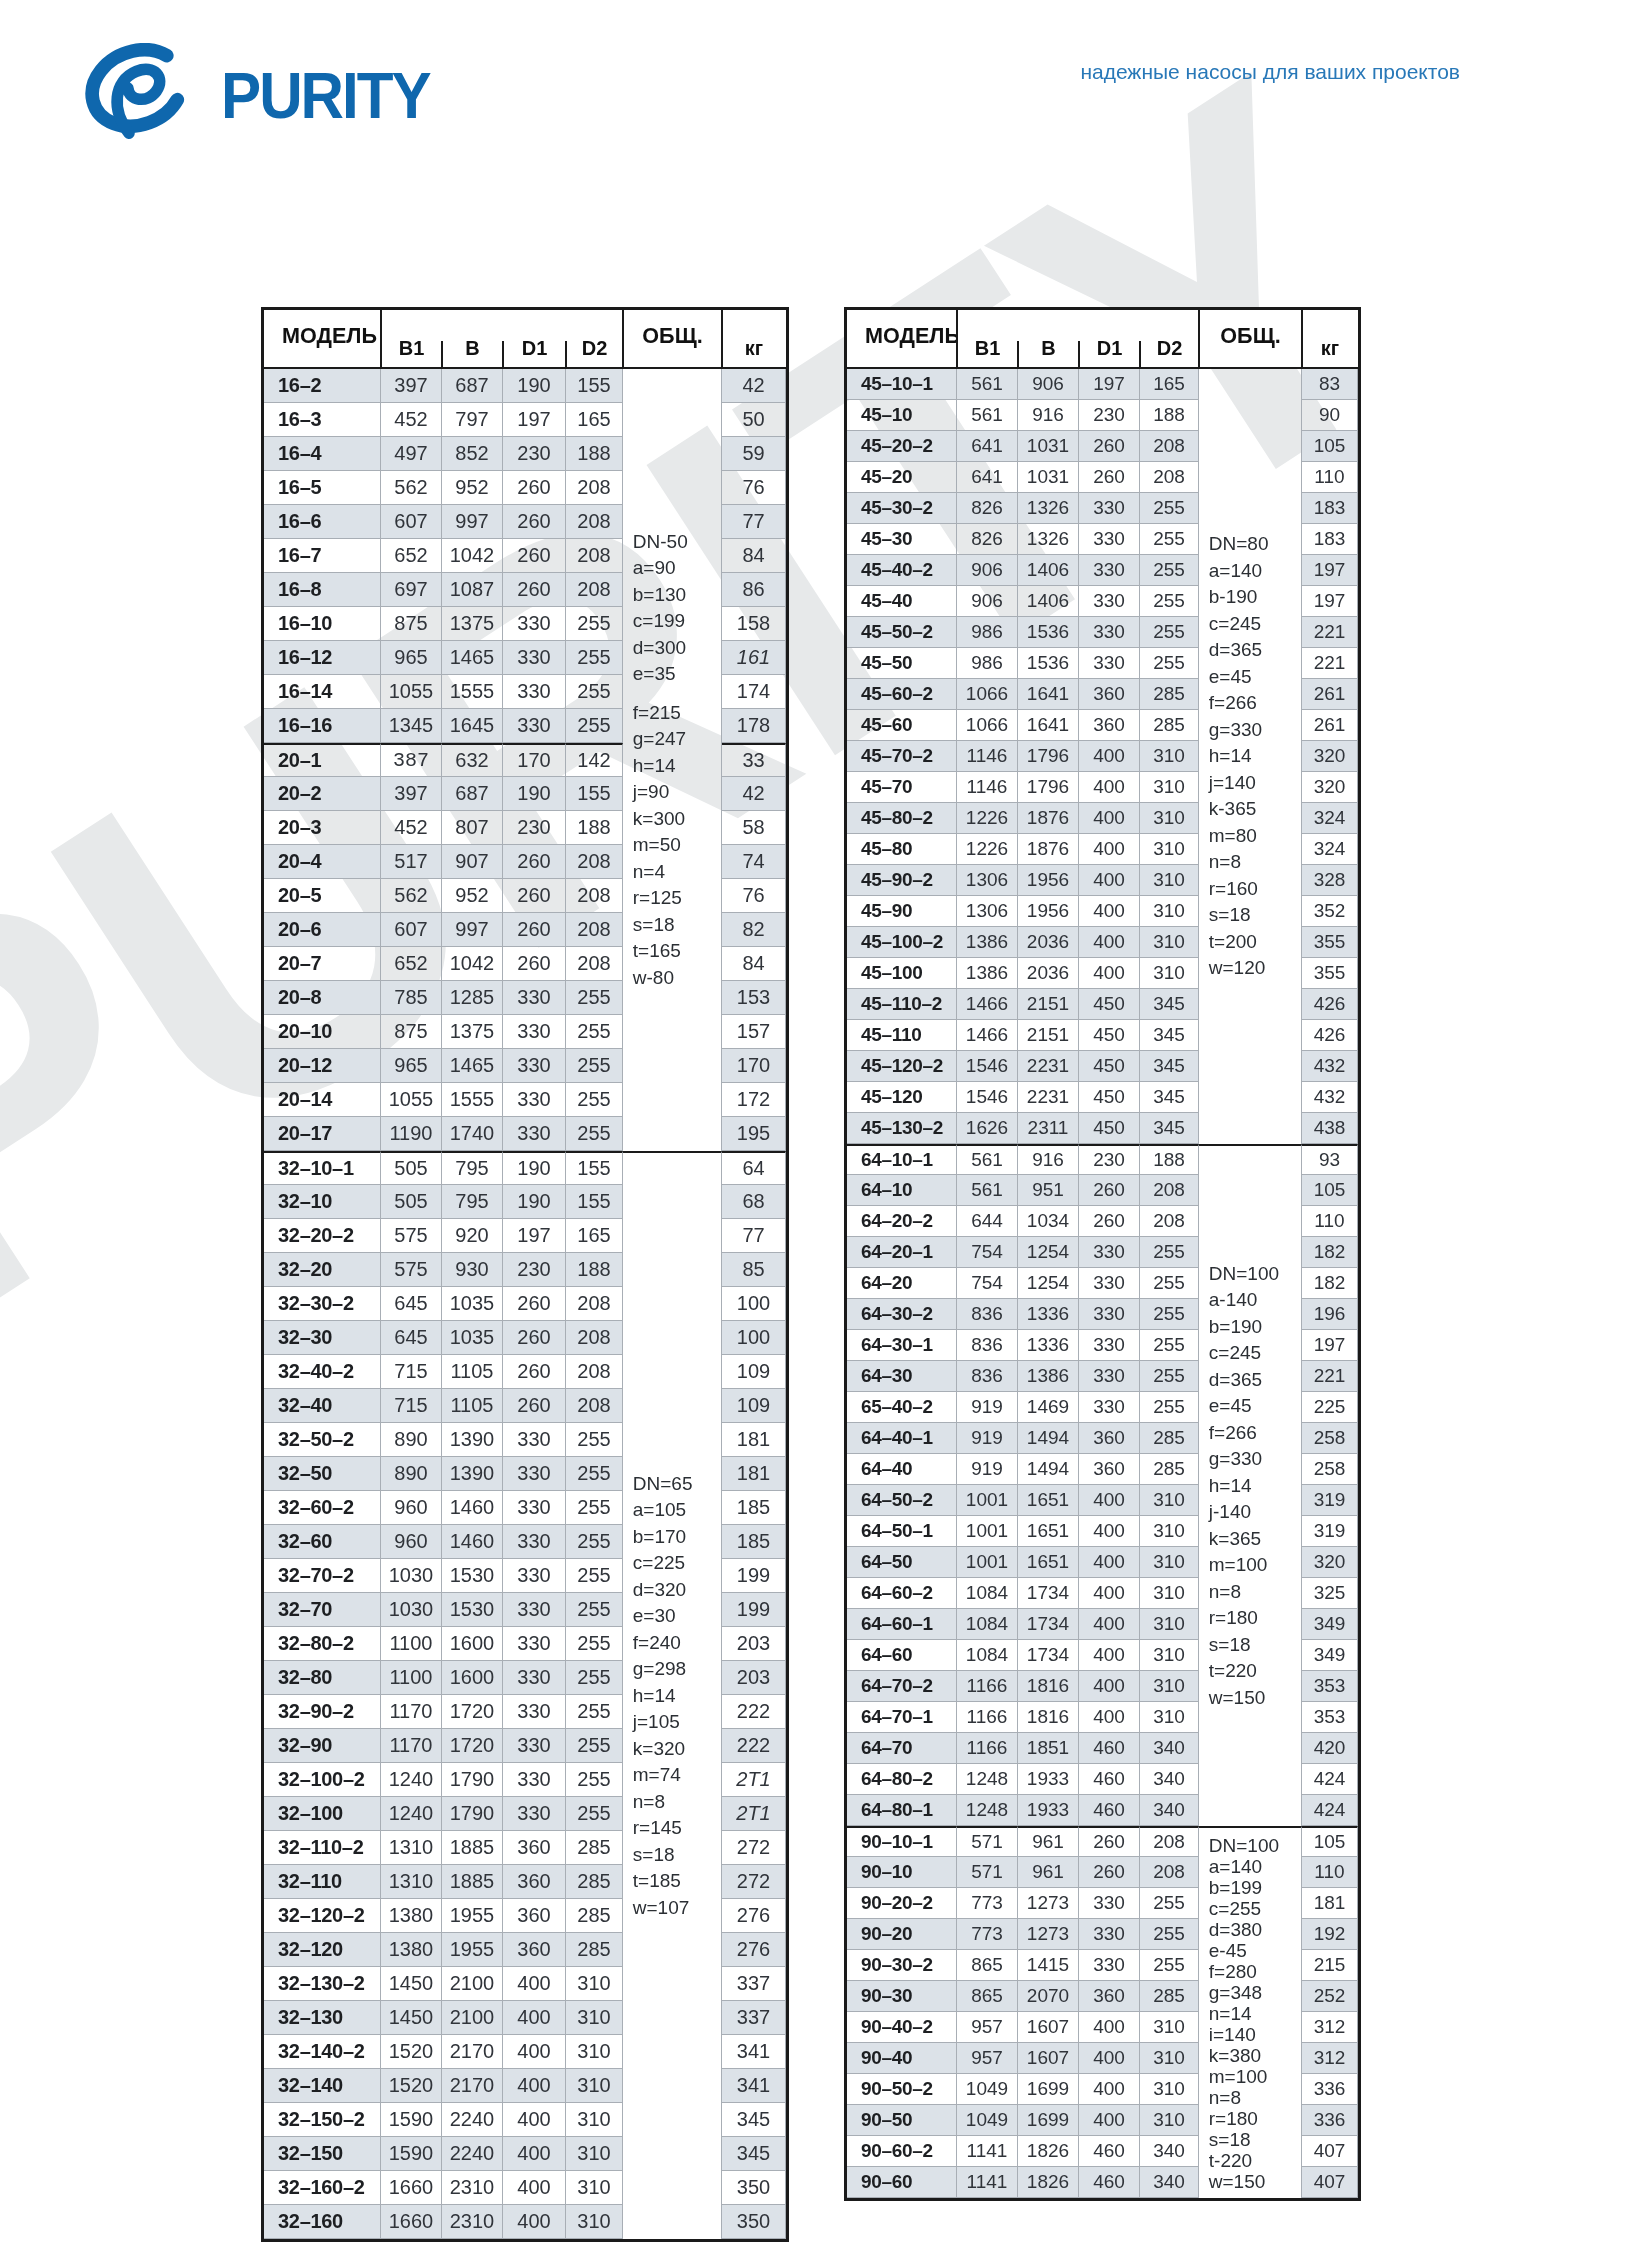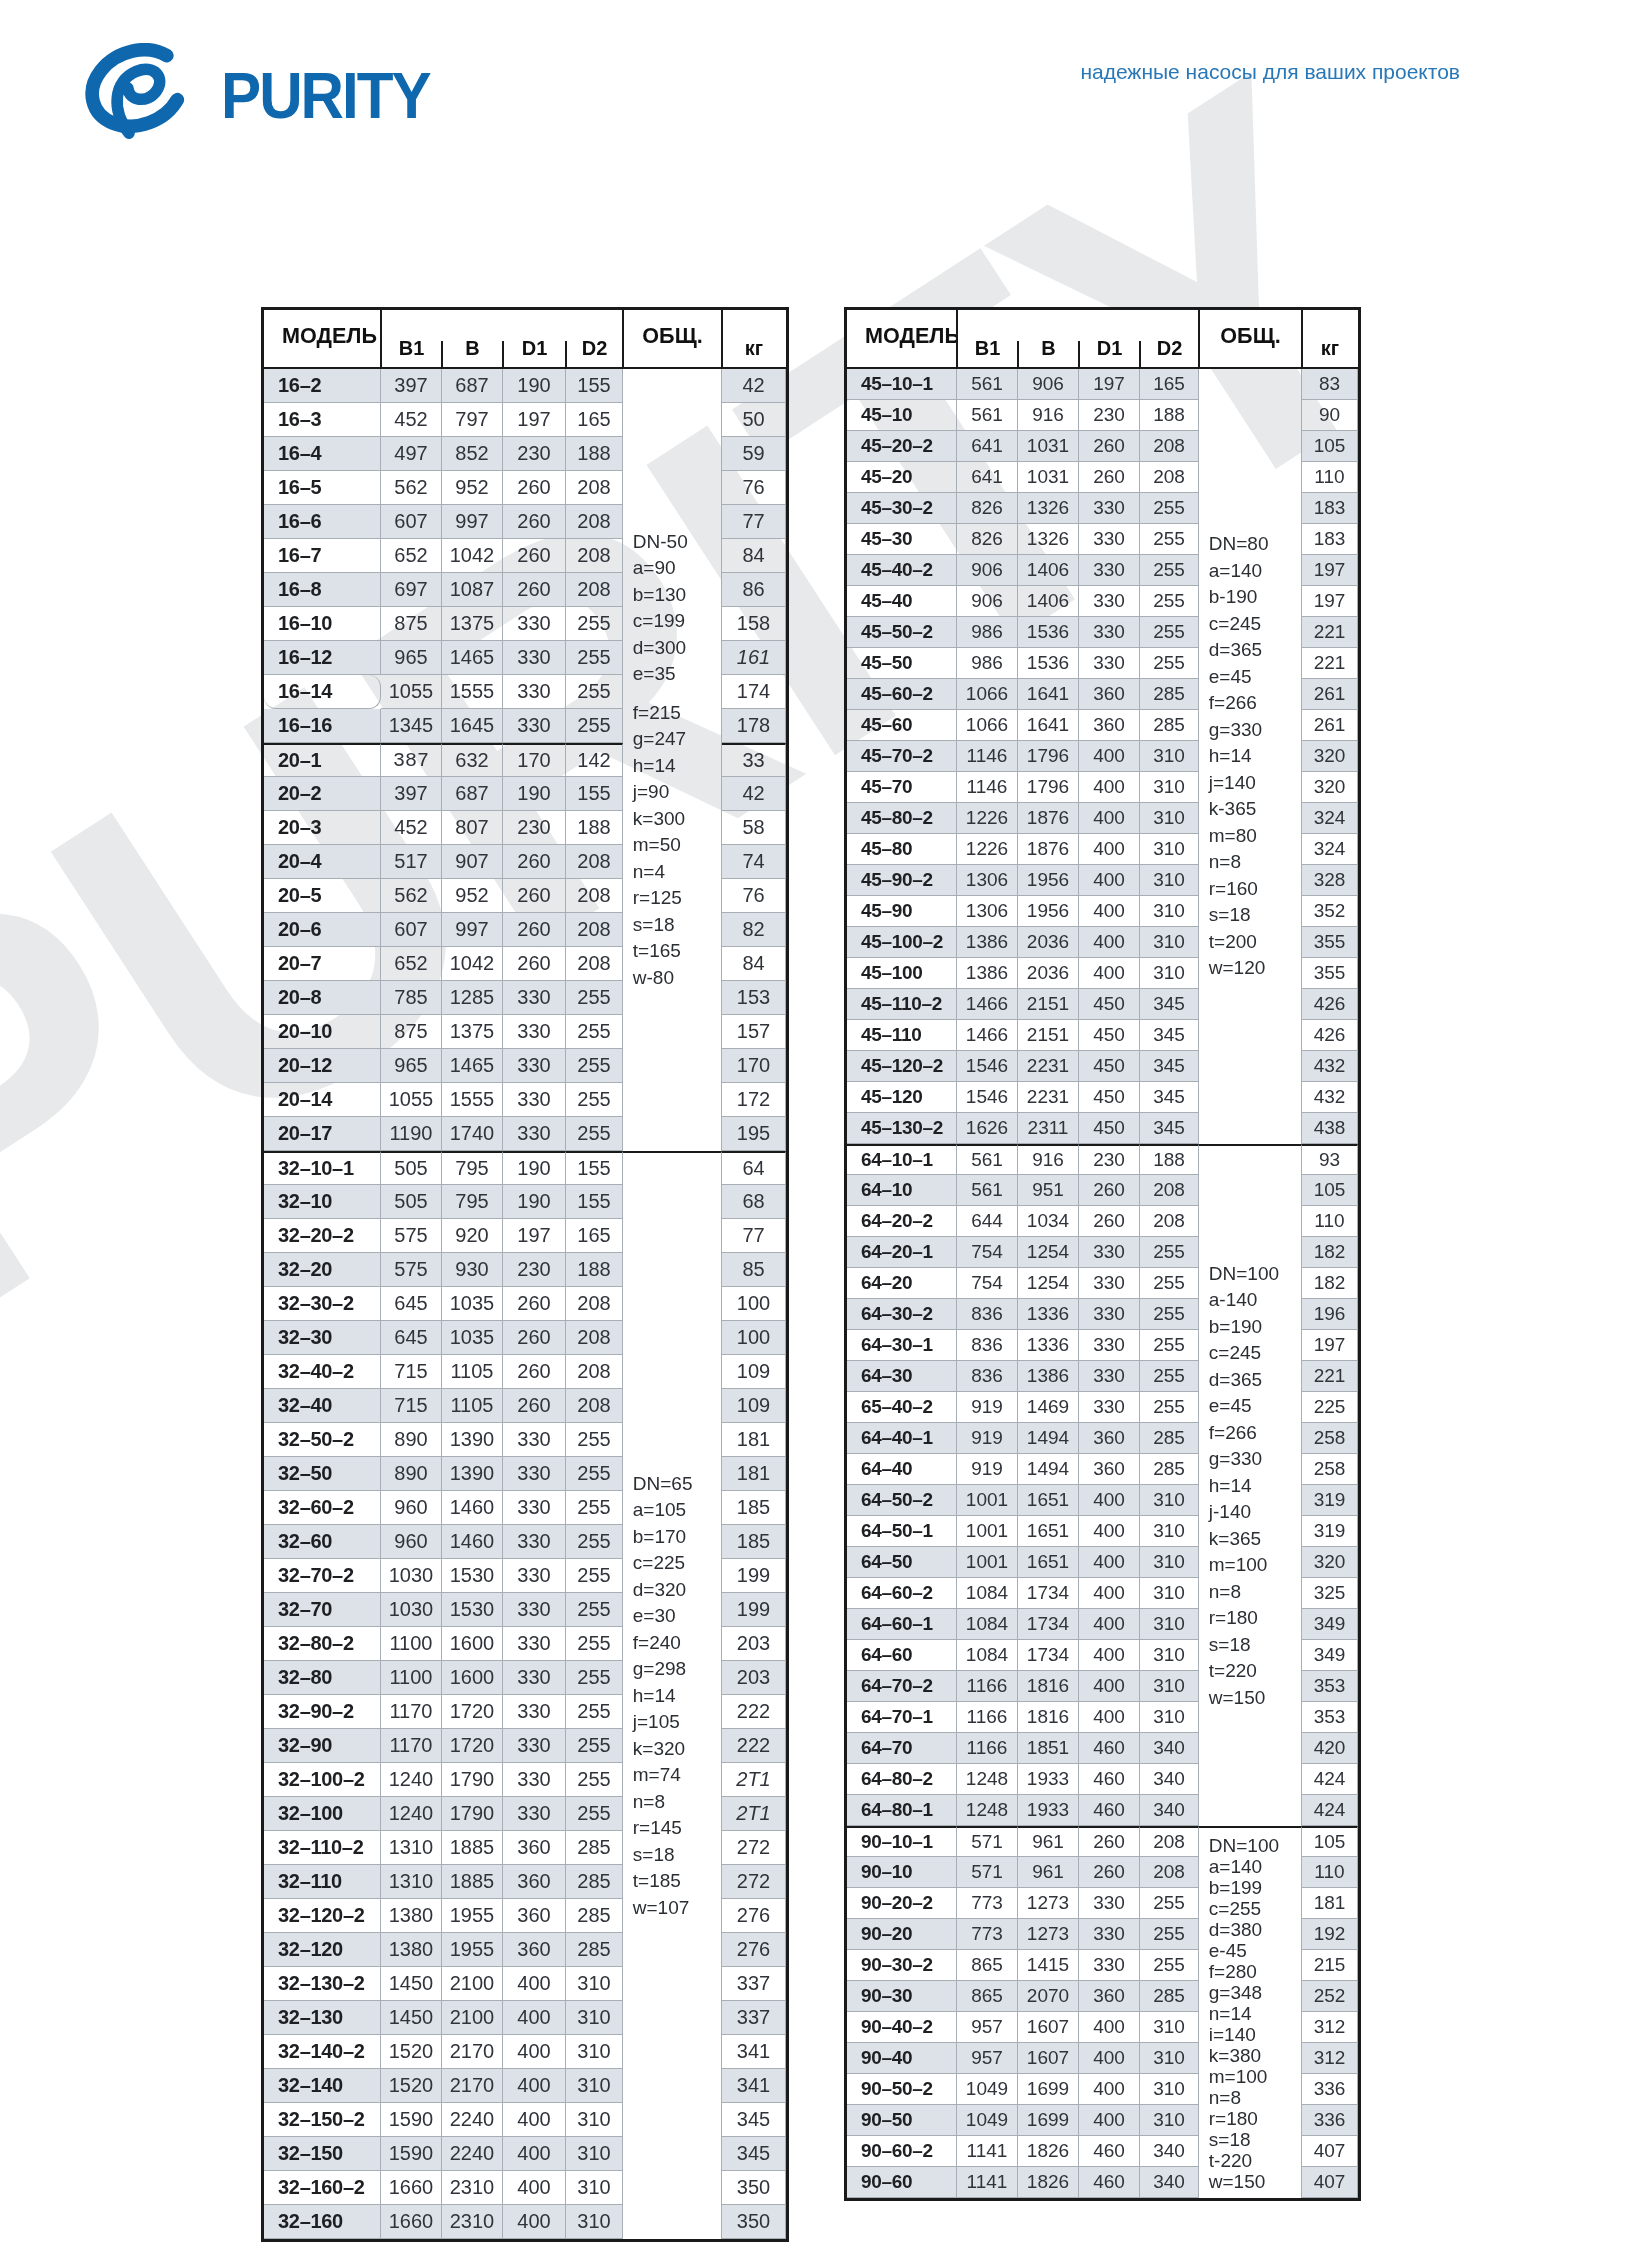--- a/index.html
+++ b/index.html
@@ -149,21 +149,21 @@
     <div class="cell" style="grid-area: 9 / 3;">1375</div>
     <div class="cell" style="grid-area: 9 / 4;">330</div>
     <div class="cell" style="grid-area: 9 / 5;">255</div>
     <div class="cell" style="grid-area: 9 / 7;">158</div>
     <div class="cell shade model" style="grid-area: 10 / 1;">16–12</div>
     <div class="cell shade" style="grid-area: 10 / 2;">965</div>
     <div class="cell shade" style="grid-area: 10 / 3;">1465</div>
     <div class="cell shade" style="grid-area: 10 / 4;">330</div>
     <div class="cell shade" style="grid-area: 10 / 5;">255</div>
     <div class="cell shade" style="grid-area: 10 / 7; font-style: italic;">161</div>
-    <div class="cell model" style="grid-area: 11 / 1; border-radius: 12px;">16–14</div>
+    <div class="cell model" style="grid-area: 11 / 1;">16–14</div>
     <div class="cell" style="grid-area: 11 / 2;">1055</div>
     <div class="cell" style="grid-area: 11 / 3;">1555</div>
     <div class="cell" style="grid-area: 11 / 4;">330</div>
     <div class="cell" style="grid-area: 11 / 5;">255</div>
     <div class="cell" style="grid-area: 11 / 7;">174</div>
     <div class="cell shade model" style="grid-area: 12 / 1;">16–16</div>
     <div class="cell shade" style="grid-area: 12 / 2;">1345</div>
     <div class="cell shade" style="grid-area: 12 / 3;">1645</div>
     <div class="cell shade" style="grid-area: 12 / 4;">330</div>
     <div class="cell shade" style="grid-area: 12 / 5;">255</div>

